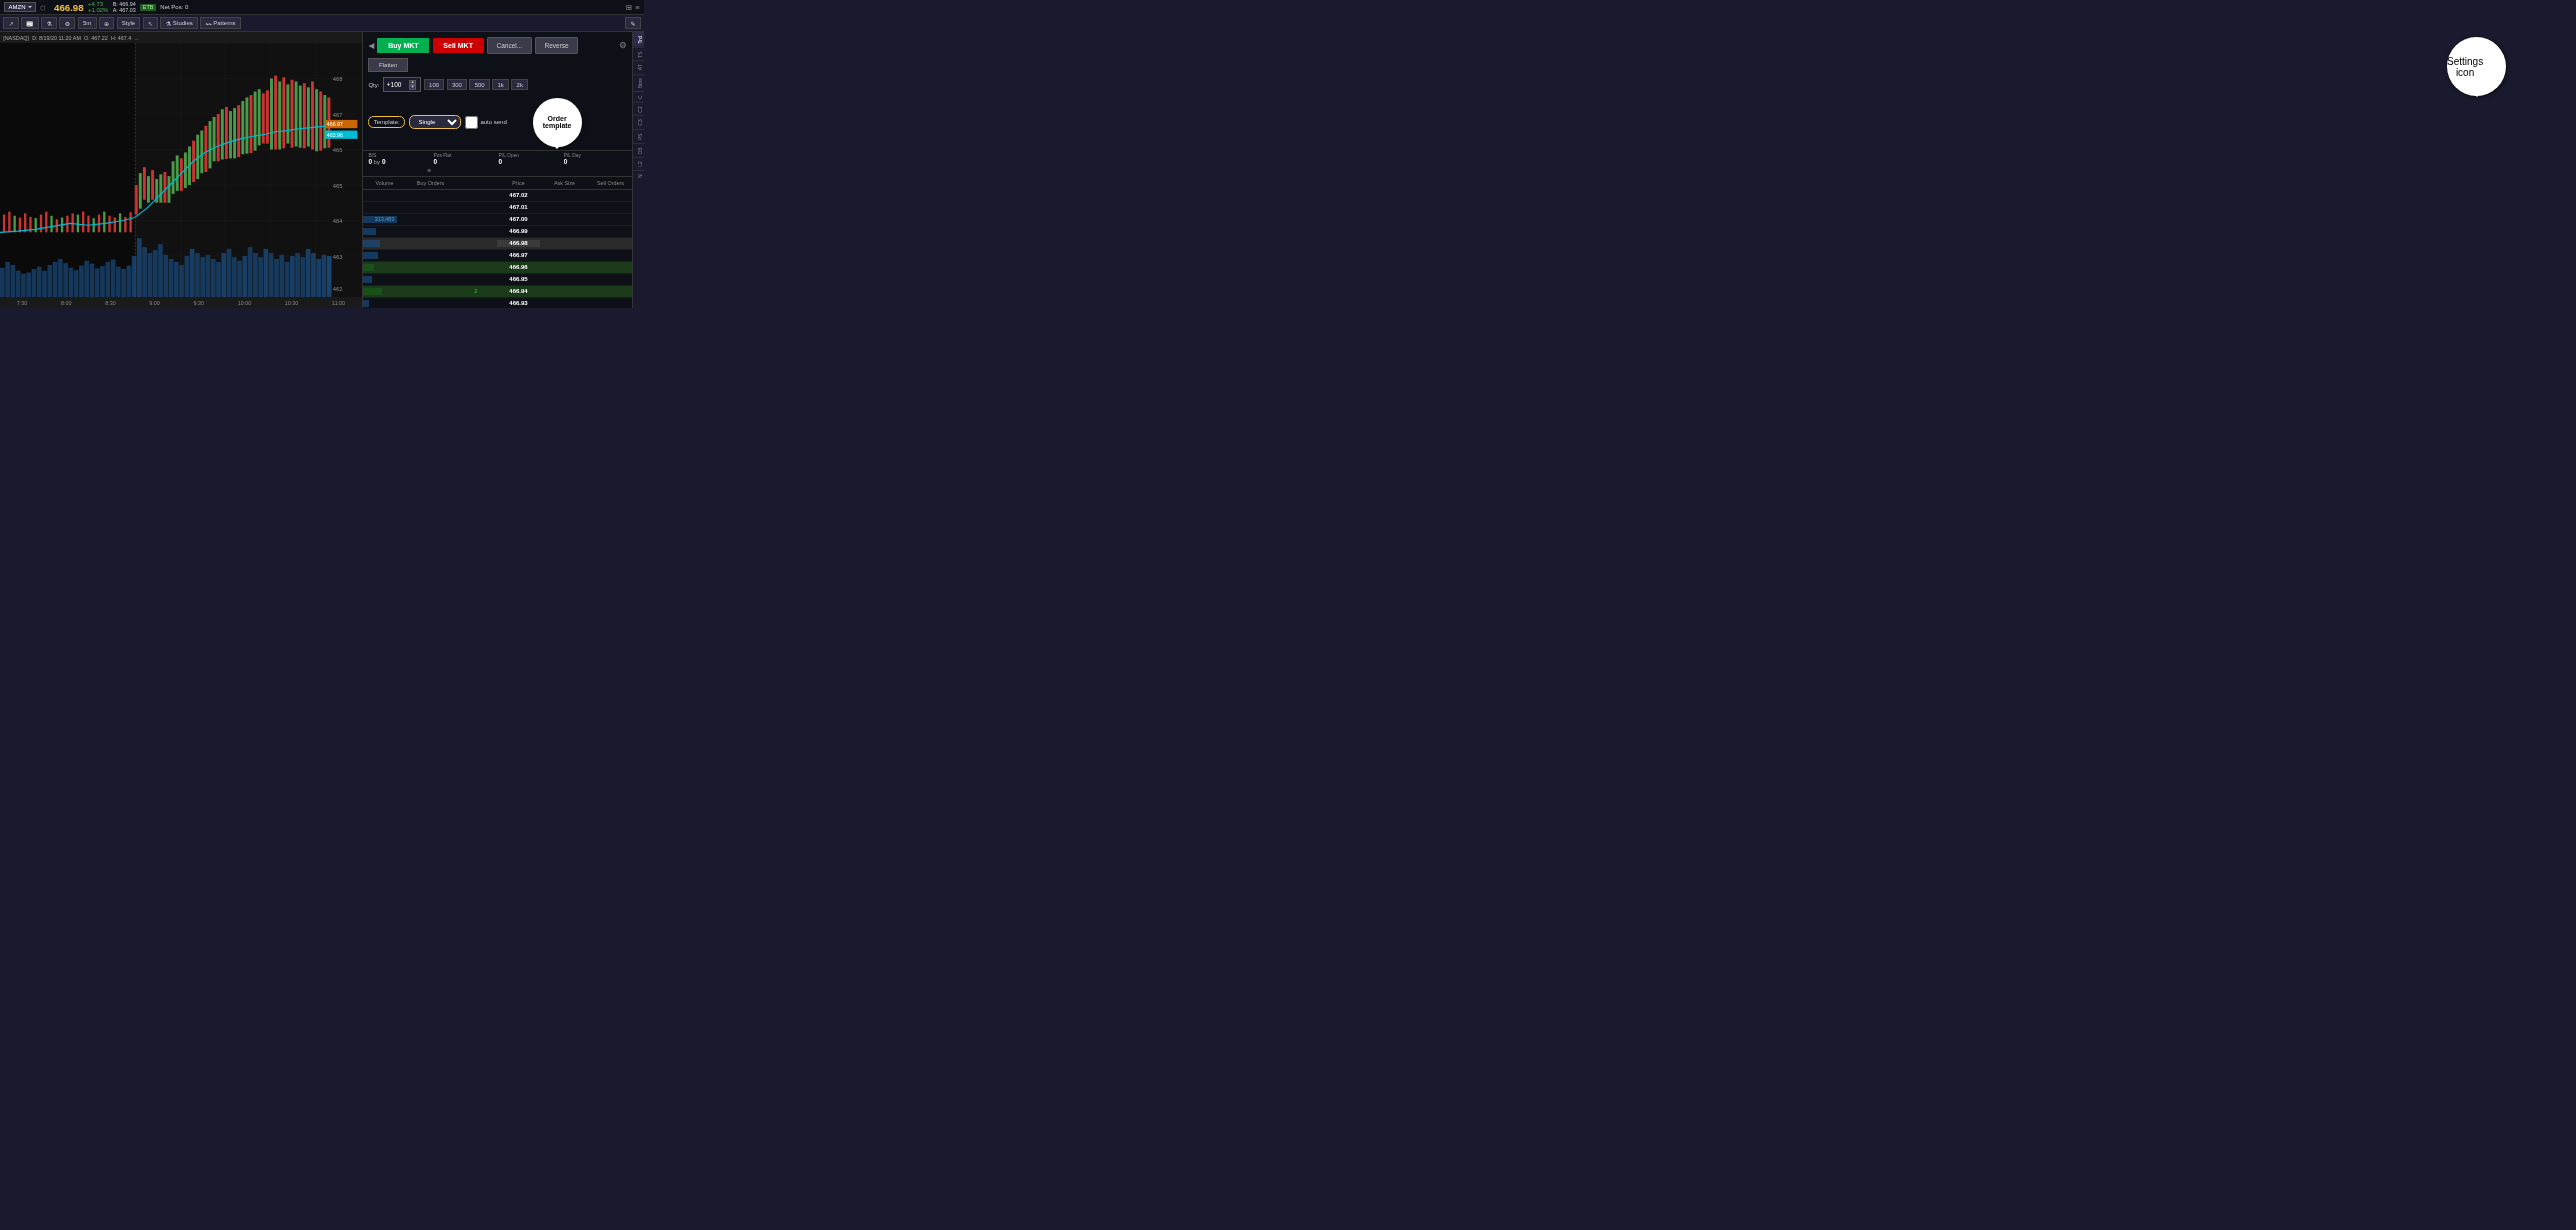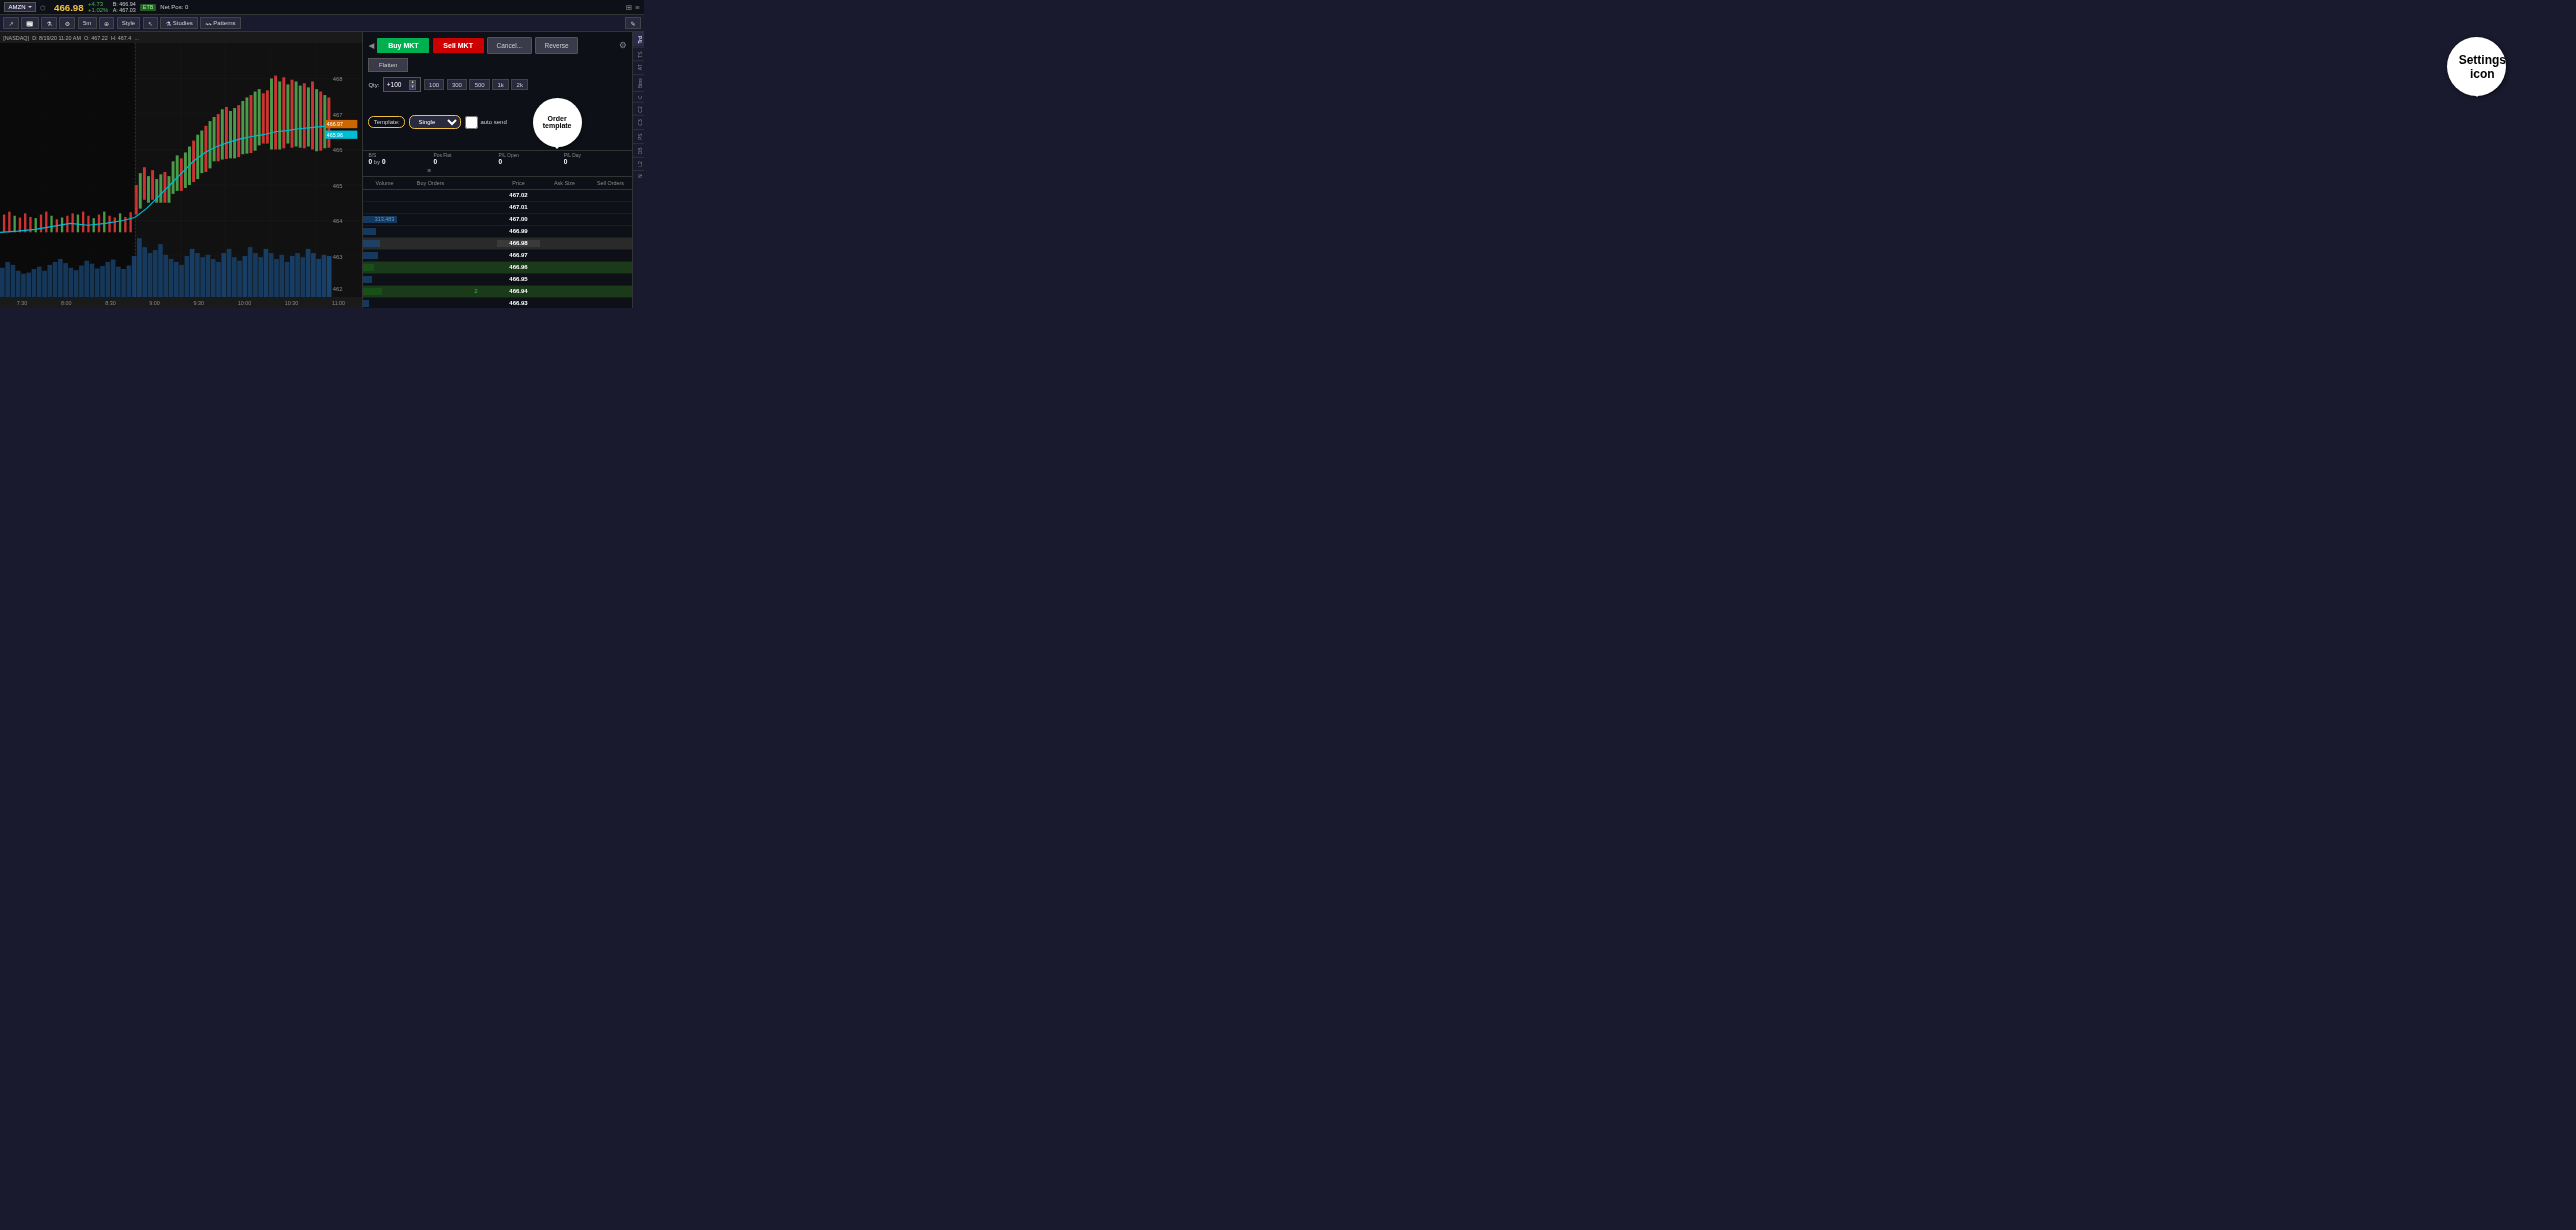--- a/index.html
+++ b/index.html
@@ -899,17 +899,17 @@
     <div class="sidebar-tab">C2</div>
     <div class="sidebar-tab">C3</div>
     <div class="sidebar-tab">PS</div>
     <div class="sidebar-tab">DB</div>
     <div class="sidebar-tab">L2</div>
     <div class="sidebar-tab">N</div>
   </div>
 
 </div>
 
-<div style="position:fixed;top:37px;right:70px;width:59px;height:59px;background:white;border-radius:50%;display:flex;align-items:center;justify-content:flex-end;text-align:center;font-weight:bold;color:#000;box-shadow:1.1px 1.1px 4.3px rgba(0,0,0,0.6);z-index:200;font-size:12px;">
+<div style="position:fixed;top:37px;right:70px;width:59px;height:59px;background:white;border-radius:50%;display:flex;align-items:center;justify-content:flex-start;text-align:center;font-weight:normal;color:#000;box-shadow:1.1px 1.1px 4.3px rgba(0,0,0,0.6);z-index:200;font-size:10px;">
   <span>Settings<br>icon</span>
   <div style="position:absolute;bottom:-5.4px;left:50%;transform:translateX(-50%);border:4.3px solid transparent;border-top-color:white;"></div>
 </div>
 
 
 </body></html>

